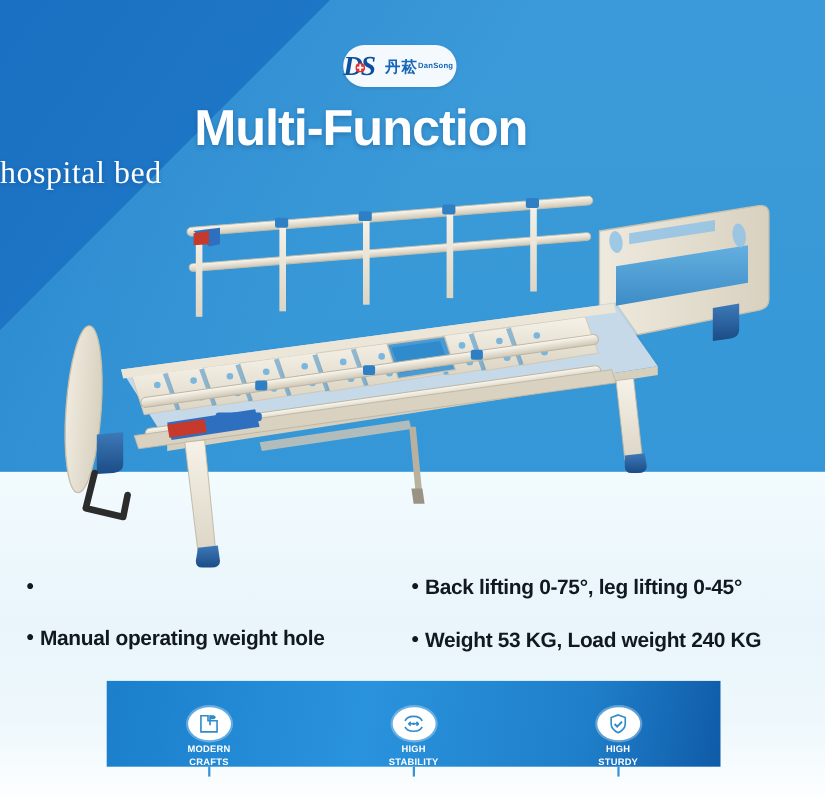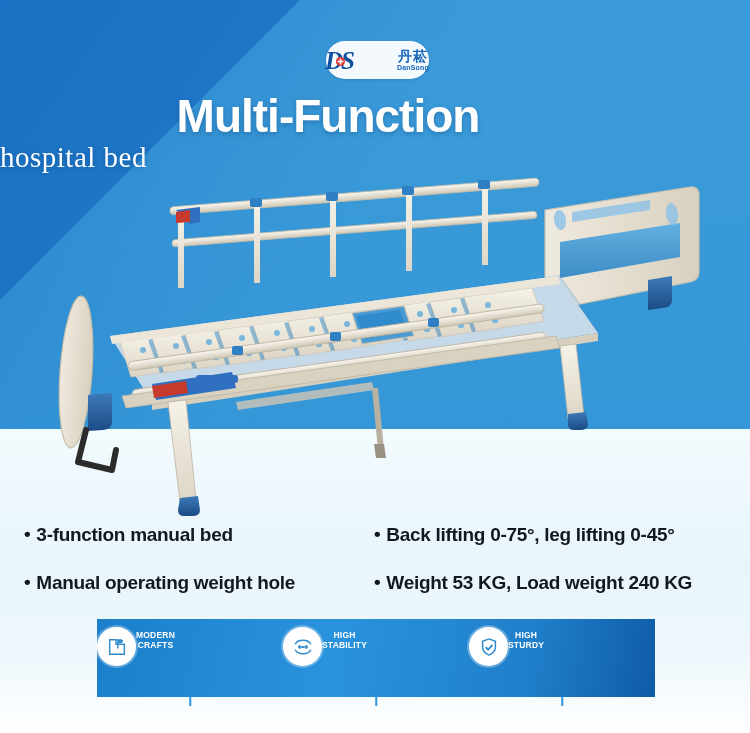--- a/index.html
+++ b/index.html
@@ -26,34 +26,34 @@
     position:absolute;left:0;top:0;width:750px;height:429px;
     background:linear-gradient(125deg, rgba(20,106,190,.55) 0%, rgba(20,106,190,.18) 26%, rgba(255,255,255,0) 48%);
   }
   .bg-lower{
     position:absolute;left:0;top:429px;width:750px;height:304px;
     background:linear-gradient(180deg,#f2fbfe 0%,#e9f5fb 45%,#eef8fc 75%,#ffffff 100%);
   }
 
   
   .logo{
-    position:absolute;left:326px;top:41px;width:103px;height:38px;
+    position:absolute;left:312px;top:41px;width:103px;height:38px;
     background:#f4f9fd;border-radius:19px;
-    display:flex;align-items:center;justify-content:flex-end;gap:0;
+    display:flex;align-items:center;justify-content:flex-start;gap:10px;
     box-shadow:0 1px 3px rgba(0,0,0,.12);
   }
   .logo-ds{
     font-family:"Liberation Serif", serif;
     font-weight:bold;font-size:25px;color:#0b4f9e;letter-spacing:-2px;
     line-height:1;position:relative;font-style:italic;
   }
   .logo-cross{
     position:absolute;left:11px;top:9px;width:9px;height:9px;
   }
-  .logo-cn{display:flex;flex-direction:column;align-items:center;line-height:1;margin-left:44px;}
+  .logo-cn{display:flex;flex-direction:row;align-items:center;line-height:1;}
   .logo-cn-hanzi{font-size:14px;color:#1565b8;font-weight:bold;letter-spacing:1px;}
   .logo-cn-pinyin{font-size:7px;color:#1565b8;font-weight:bold;letter-spacing:.2px;margin-top:1px;}
 
   
   .title-main{
     position:absolute;left:0;top:89px;width:656px;text-align:center;
     font-size:46px;font-weight:bold;color:#ffffff;letter-spacing:-1px;
     text-shadow:0 2px 5px rgba(0,40,90,.28);
   }
   .title-sub{
@@ -79,22 +79,22 @@
   .bullet + .bullet{margin-top:26px;}
   .bdot{font-size:19px;line-height:1.05;color:#111820;}
 
   
   .featbar{
     position:absolute;left:97px;top:619px;width:558px;height:78px;
     background:linear-gradient(100deg,#1b7fcb 0%,#2a93dd 42%,#1f7ec9 78%,#0f5ba8 100%);
   }
   .feats{position:absolute;inset:0;display:flex;}
   .feat{
-    flex:1;display:flex;
-    padding-top:8px;position:relative;
+    flex:1;display:flex;flex-direction:column;align-items:center;
+    padding-top:24px;position:relative;
   }
   .feat-circle{
     width:39px;height:39px;border-radius:50%;
     background:#ffffff;display:flex;align-items:center;justify-content:center;
     box-shadow:0 0 0 2px rgba(255,255,255,.30);
   }
   .feat-label{
     margin-top:3px;color:#ffffff;font-size:8.5px;font-weight:bold;
     text-align:center;line-height:1.22;letter-spacing:.2px;
   }
@@ -286,21 +286,20 @@
 
     <g stroke="#2c2c2c" stroke-width="6" fill="none" stroke-linecap="round" stroke-linejoin="round">
       <path d="M86,280 L78,312 L112,320 L116,300"></path>
     </g>
   </svg>
 
   <div class="bullets">
     <div class="bcol left">
       <div class="bullet">
         <span class="bdot">•</span>
-        <span>3-function manual bed</span>
       </div>
       <div class="bullet">
         <span class="bdot">•</span>
         <span>Manual operating weight hole</span>
       </div>
     </div>
     <div class="bcol right">
       <div class="bullet">
         <span class="bdot">•</span>
         <span>Back lifting 0-75°, leg lifting 0-45°</span>

